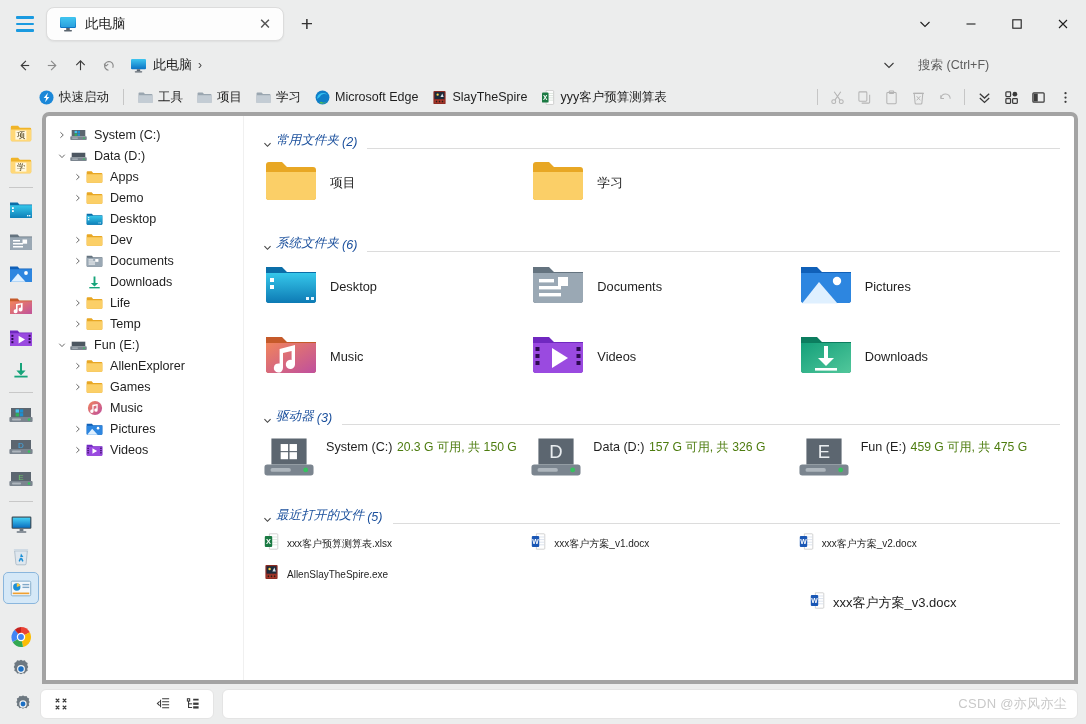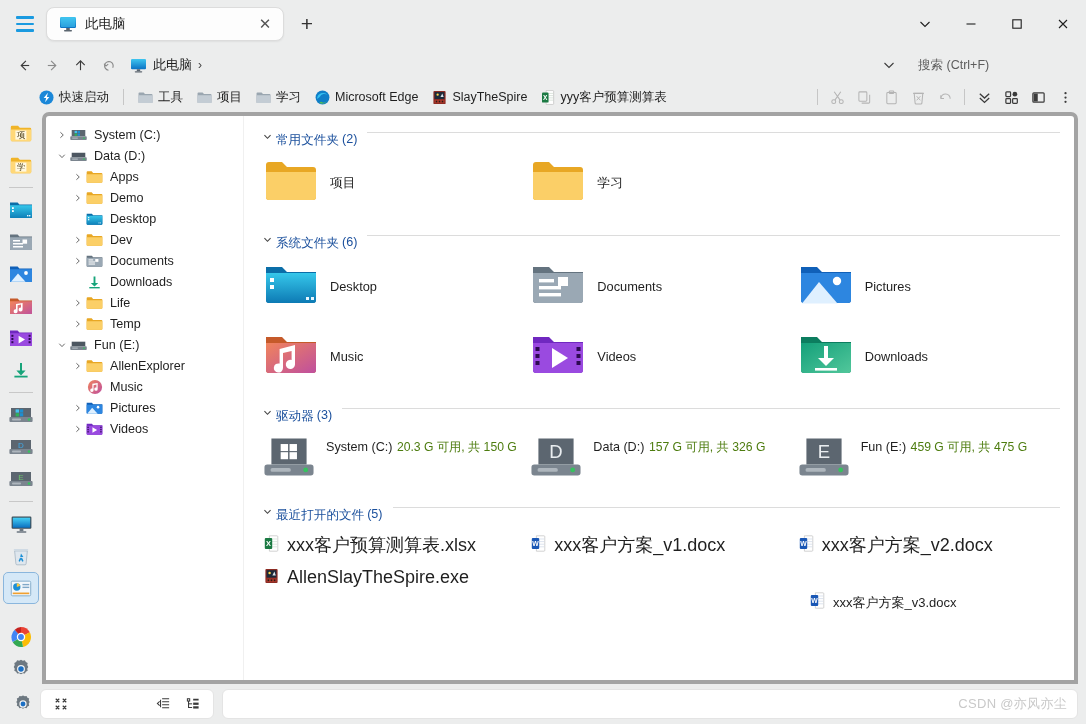--- a/index.html
+++ b/index.html
@@ -146,21 +146,21 @@
     width: 16px; height: 16px; flex: 0 0 16px;
     display: flex; align-items: center; justify-content: center;
     color: #555; cursor: pointer;
   }
   .tchev.empty { visibility: hidden; }
   .ticon { width: 17px; height: 17px; flex: 0 0 17px; margin-right: 7px; display:flex; align-items:center; justify-content:center; }
   .tlabel { font-size: 12.6px; color: #1f1f1f; }
 
   
   .content { flex: 1 1 auto; padding: 10px 14px 8px 14px; overflow: hidden; min-width: 0; }
-  .sec-head { display: flex; align-items: flex-start; margin: 6px 0 4px 0; }
+  .sec-head { display: flex; align-items: flex-end; margin: 6px 0 4px 0; font-style: italic; }
   .sec-chev { width: 18px; flex: 0 0 18px; color: #444; font-size: 11px; display:flex; align-items:center; justify-content:center; cursor:pointer;}
   .sec-title { font-size: 12.6px; color: #1a4f9c; white-space: nowrap; }
   .sec-count { font-size: 12.6px; color: #1a4f9c; margin-left: 3px; }
   .sec-line { flex: 1 1 auto; height: 1px; background: #dcdcdc; margin-left: 10px; }
 
   .grid3 { display: grid; grid-template-columns: repeat(3, 1fr); }
   .item {
     display: flex; align-items: center; gap: 12px;
     padding: 6px 6px; border-radius: 4px; cursor: pointer;
     min-width: 0;
@@ -171,21 +171,21 @@
   .drive { display: flex; gap: 12px; padding: 6px; border-radius: 4px; cursor: pointer; align-items: flex-start; min-width:0;}
   .drive-info { flex: 1 1 auto; min-width: 0; padding-top: 2px; }
   .drive-name { font-size: 12.6px; color: #1f1f1f; margin-bottom: 6px; white-space: nowrap; }
   .bar { height: 9px; border-radius: 5px; background: #e3e3e3; overflow: hidden; margin-bottom: 5px; max-width: 170px;}
   .bar-fill { height: 100%; border-radius: 5px; background: #2aa3e0; }
   .drive-cap { font-size: 12.2px; color: #4d7c0f; white-space: nowrap; }
 
   
   .grid3r { display: grid; grid-template-columns: repeat(3, 1fr); }
   .file { display: flex; align-items: center; gap: 8px; padding: 5px 6px; border-radius: 4px; cursor: pointer; min-width:0;}
-  .file-label { font-size: 18px; color: #1f1f1f; white-space: nowrap; overflow:hidden; text-overflow: ellipsis; text-align: right;}
+  .file-label { font-size: 10px; color: #1f1f1f; white-space: nowrap; overflow:hidden; text-overflow: ellipsis; text-align: right;}
 
   
   .statusbar {
     height: 40px; flex: 0 0 40px;
     display: flex; align-items: center; padding: 0 8px 0 6px;
     background: #eceded; gap: 0;
   }
   .sb-gear { width: 34px; height: 30px; display: flex; align-items: center; justify-content: center; cursor: pointer; flex:0 0 auto;}
   .sb-group {
     height: 30px; background: #fff; border: 1px solid #e4e4e4; border-radius: 6px;
@@ -813,20 +813,34 @@
             </span>
           <span class="ticon">
             <svg viewBox="0 0 18 15" width="17" height="14">
                 <path d="M.6 2.4 a1 1 0 0 1 1-1 H6 l1.5 1.7 H16.4 a1 1 0 0 1 1 1 V12.6 a1 1 0 0 1-1 1 H1.6 a1 1 0 0 1-1-1 Z" fill="#e8a724"></path>
                 <path d="M.6 4.6 H17.4 V12.6 a1 1 0 0 1-1 1 H1.6 a1 1 0 0 1-1-1 Z" fill="#fbcf67"></path>
               </svg>
           </span>
           <span class="tlabel">AllenExplorer</span>
         </div>
 
+        <div class="tnode" style="padding-left:20px">
+          <span class="tchev">
+              <svg viewBox="0 0 10 10" width="8" height="8">
+                <path d="M3 1.6 L6.6 5 L3 8.4" fill="none" stroke="currentColor" stroke-width="1.1"></path>
+              </svg>
+            </span>
+          <span class="ticon">
+            <svg viewBox="0 0 18 15" width="17" height="14">
+                <path d="M.6 2.4 a1 1 0 0 1 1-1 H6 l1.5 1.7 H16.4 a1 1 0 0 1 1 1 V12.6 a1 1 0 0 1-1 1 H1.6 a1 1 0 0 1-1-1 Z" fill="#e8a724"></path>
+                <path d="M.6 4.6 H17.4 V12.6 a1 1 0 0 1-1 1 H1.6 a1 1 0 0 1-1-1 Z" fill="#fbcf67"></path>
+              </svg>
+          </span>
+          <span class="tlabel">Games</span>
+        </div>
 
         <div class="tnode" style="padding-left:20px">
           <span class="tchev empty"></span>
           <span class="ticon">
             <svg viewBox="0 0 18 18" width="16" height="16">
               <defs>
                   <linearGradient id="gmc" x1="0" y1="0" x2="1" y2="1">
                     <stop offset="0" stop-color="#f0845c"></stop>
                     <stop offset="1" stop-color="#bf4f9e"></stop>
                   </linearGradient>

